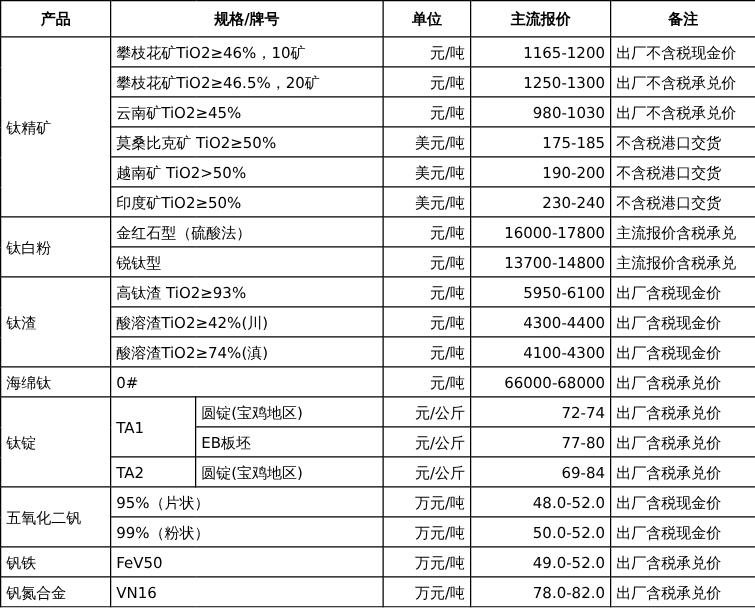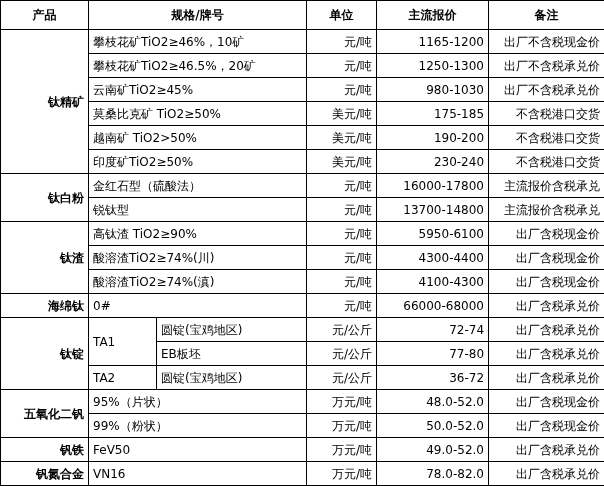--- a/index.html
+++ b/index.html
@@ -33,42 +33,42 @@
     white-space: nowrap;
     overflow: hidden;
   }
   th.head {
     text-align: center;
     font-weight: bold;
     font-size: 13px;
     height: 22px;
   }
   td.cat {
-    text-align: right;
-    font-weight: bold;
+    text-align: left;
+    font-weight: normal;
     font-size: 13px;
   }
   td.spec {
     text-align: left;
     padding-left: 5px;
     margin-top: 12px;
   }
   td.spec-sub {
     text-align: left;
     padding-left: 5px;
   }
   td.unit {
     text-align: right;
   }
   td.price {
     text-align: right;
     padding-left: 5px;
   }
   td.note {
-    text-align: right;
+    text-align: left;
   }
   
   col.c-cat   { width: 88px; }
   col.c-spec  { width: 68px; }
   col.c-spec2 { width: 150px; }
   col.c-unit  { width: 70px; }
   col.c-price { width: 112px; }
   col.c-note  { width: 116px; }
   tr.row { height: 24px; }
 </style>
@@ -140,27 +140,27 @@
           <td class="note">主流报价含税承兑</td>
         </tr>
         <tr class="row">
           <td class="spec" colspan="2">锐钛型</td>
           <td class="unit">元/吨</td>
           <td class="price">13700-14800</td>
           <td class="note">主流报价含税承兑</td>
         </tr>
         <tr class="row">
           <td class="cat" rowspan="3">钛渣</td>
-          <td class="spec" colspan="2">高钛渣 TiO2≥90%</td>
+          <td class="spec" colspan="2">高钛渣 TiO2≥93%</td>
           <td class="unit">元/吨</td>
           <td class="price">5950-6100</td>
           <td class="note">出厂含税现金价</td>
         </tr>
         <tr class="row">
-          <td class="spec" colspan="2">酸溶渣TiO2≥74%(川)</td>
+          <td class="spec" colspan="2">酸溶渣TiO2≥42%(川)</td>
           <td class="unit">元/吨</td>
           <td class="price">4300-4400</td>
           <td class="note">出厂含税现金价</td>
         </tr>
         <tr class="row">
           <td class="spec" colspan="2">酸溶渣TiO2≥74%(滇)</td>
           <td class="unit">元/吨</td>
           <td class="price">4100-4300</td>
           <td class="note">出厂含税现金价</td>
         </tr>
@@ -182,21 +182,21 @@
         <tr class="row">
           <td class="spec-sub">EB板坯</td>
           <td class="unit">元/公斤</td>
           <td class="price">77-80</td>
           <td class="note">出厂含税承兑价</td>
         </tr>
         <tr class="row">
           <td class="spec" rowspan="1">TA2</td>
           <td class="spec-sub">圆锭(宝鸡地区)</td>
           <td class="unit">元/公斤</td>
-          <td class="price">36-72</td>
+          <td class="price">69-84</td>
           <td class="note">出厂含税承兑价</td>
         </tr>
         <tr class="row">
           <td class="cat" rowspan="2">五氧化二钒</td>
           <td class="spec" colspan="2">95%（片状）</td>
           <td class="unit">万元/吨</td>
           <td class="price">48.0-52.0</td>
           <td class="note">出厂含税现金价</td>
         </tr>
         <tr class="row">

